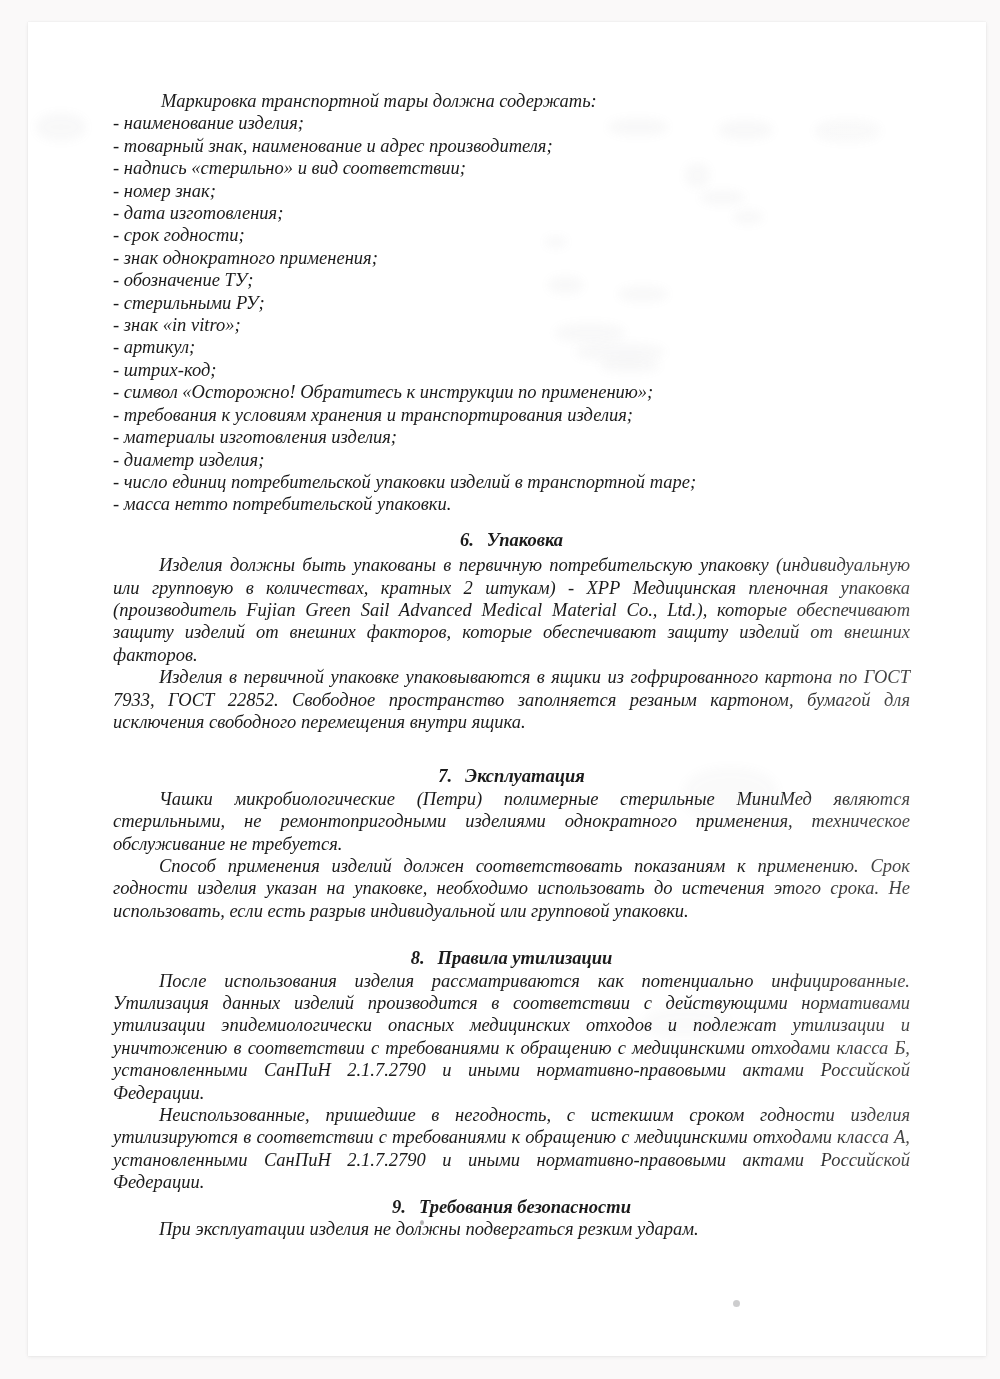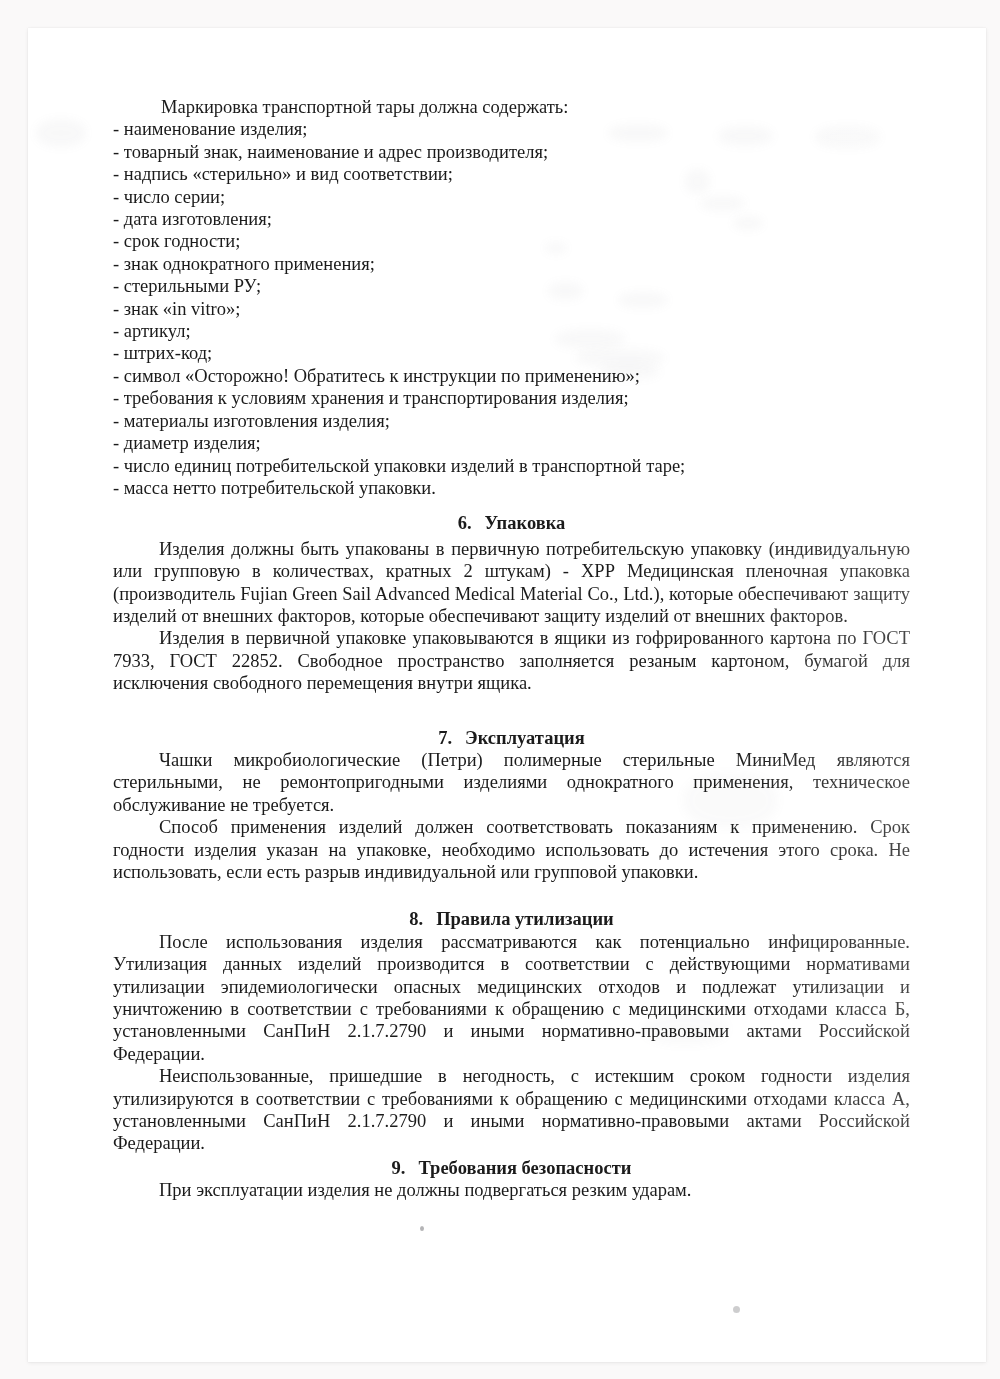--- a/index.html
+++ b/index.html
@@ -11,24 +11,25 @@
   html,body{width:1000px;height:1379px;}
   body{
     background:var(--bg);
     font-family:"Liberation Serif","DejaVu Serif",serif;
     color:var(--ink);
     overflow:hidden;
     position:relative;
   }
   .paper{
     position:absolute;
-    left:28px; top:28px;
+    left:28px; top:22px;
     width:958px; height:1334px;
     background:var(--paper);
     box-shadow:0 1px 4px rgba(0,0,0,0.07), 0 0 1px rgba(0,0,0,0.10);
+    font-style:italic;
   }
   .content{
     position:absolute;
     left:0; top:0; right:0;
     padding:68px 76px 0 85px;
     font-size:18.5px;
     line-height:22.4px;
   }
   .intro{
     text-indent:48px;
@@ -97,24 +98,25 @@
   <div class="dot" style="left:392px;top:1198px;width:4px;height:5px;opacity:.45;"></div>
 
   <div class="content">
 
     <p class="intro">Маркировка транспортной тары должна содержать:</p>
 
     <div class="marking-list">
       <div class="li">- наименование изделия;</div>
       <div class="li">- товарный знак, наименование и адрес производителя;</div>
       <div class="li">- надпись «стерильно» и вид соответствии;</div>
-      <div class="li">- число серии;</div>
+      <div class="li">- номер знак;</div>
       <div class="li">- дата изготовления;</div>
       <div class="li">- срок годности;</div>
       <div class="li">- знак однократного применения;</div>
+      <div class="li">- обозначение ТУ;</div>
       <div class="li">- стерильными РУ;</div>
       <div class="li">- знак «in vitro»;</div>
       <div class="li">- артикул;</div>
       <div class="li">- штрих-код;</div>
       <div class="li">- символ «Осторожно! Обратитесь к инструкции по применению»;</div>
       <div class="li">- требования к условиям хранения и транспортирования изделия;</div>
       <div class="li">- материалы изготовления изделия;</div>
       <div class="li">- диаметр изделия;</div>
       <div class="li">- число единиц потребительской упаковки изделий в транспортной таре;</div>
       <div class="li">- масса нетто потребительской упаковки.</div>

